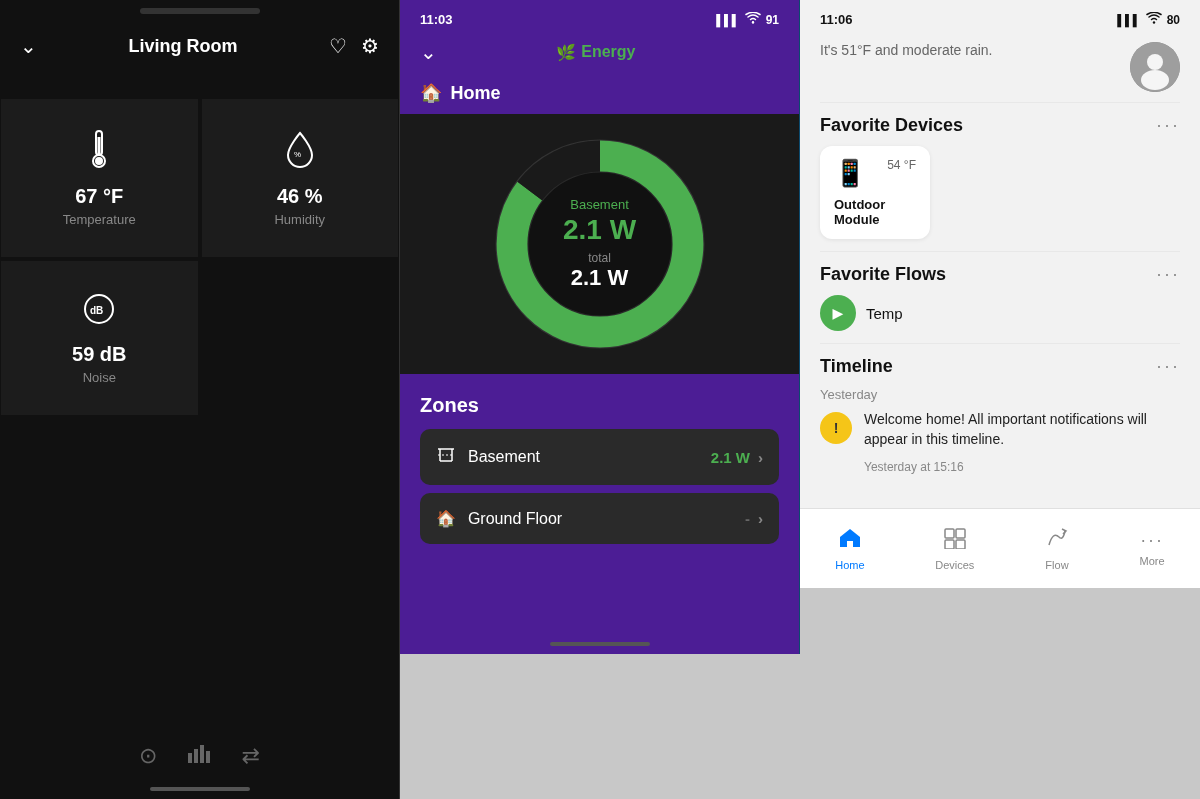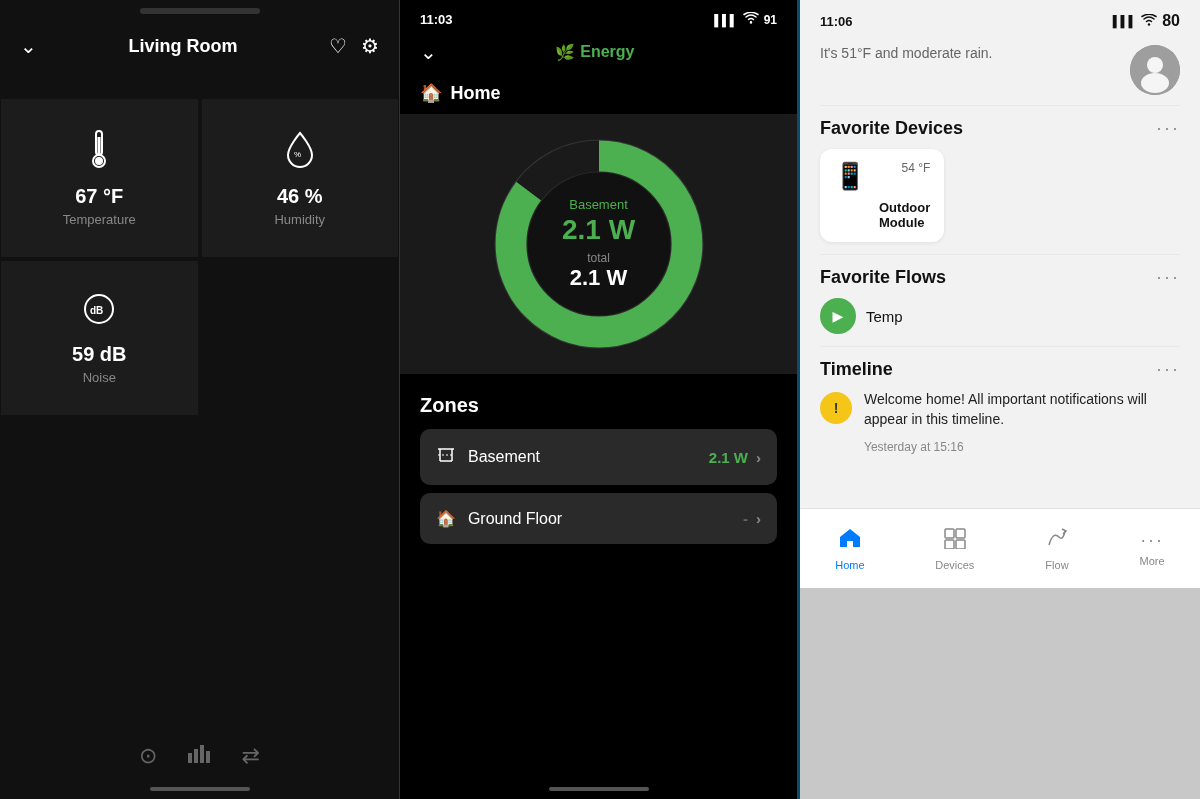--- a/index.html
+++ b/index.html
@@ -31,23 +31,23 @@
 
     .phone-1 {
       width: 400px;
       height: 799px;
       background: #111;
       border-right: 1px solid #333;
     }
 
     .phone-2 {
       width: 400px;
-      height: 799px;
-      background: #000000;
-      border-right: 3px solid #0c4a6e;
+      height: 654px;
+      background: #4c1d95;
+      border-right: 1px solid #0c4a6e;
     }
 
     .phone-3 {
       width: 400px;
       height: 588px;
       background: #f2f2f2;
     }
 
     
     .p1-notch {
@@ -387,21 +387,20 @@
 
     .p3-device-temp {
       font-size: 12px;
       color: #666;
     }
 
     .p3-device-name {
       font-size: 13px;
       font-weight: 600;
       color: #111;
-      margin-left: 45px;
     }
 
     .p3-flow-item {
       display: flex;
       align-items: center;
       gap: 10px;
     }
 
     .p3-flow-play {
       width: 36px;
@@ -672,21 +671,21 @@
       <div class="p3-status-right">
         <span style="font-size:11px;">▌▌▌</span>
         <span>
           <svg width="16" height="12" viewBox="0 0 16 12" fill="#111">
             <circle cx="8" cy="10.5" r="1.2" fill="#111"></circle>
             <path d="M5.5 7.5 Q8 5.5 10.5 7.5" stroke="#111" stroke-width="1.5" fill="none" stroke-linecap="round"></path>
             <path d="M3 5 Q8 1 13 5" stroke="#111" stroke-width="1.5" fill="none" stroke-linecap="round"></path>
             <path d="M1 2.5 Q8 -2 15 2.5" stroke="#111" stroke-width="1.5" fill="none" stroke-linecap="round"></path>
           </svg>
         </span>
-        <span style="font-size:16px;color:#111;">80</span>
+        <span style="font-size:12px;color:#111;">80</span>
       </div>
     </div>
 
     <div class="p3-header-row">
       <div class="p3-greeting" style="padding:0;">
         <div class="p3-greeting-sub">It's 51°F and moderate rain.</div>
       </div>
       <div class="p3-avatar">
         <svg width="50" height="50" viewBox="0 0 50 50">
           <circle cx="25" cy="25" r="25" fill="#9e9e9e"></circle>
@@ -725,20 +724,21 @@
       </div>
     </div>
 
     <div class="divider"></div>
 
     <div class="p3-section">
       <div class="p3-section-header">
         <span class="p3-section-title">Timeline</span>
         <span class="p3-more-btn">···</span>
       </div>
+      <div class="p3-timeline-date">Yesterday</div>
       <div class="p3-timeline-item">
         <div class="p3-timeline-icon">
           <span style="color:#333;font-weight:bold;font-size:14px;">!</span>
         </div>
         <div>
           <div class="p3-timeline-text">Welcome home! All important notifications will appear in this timeline.</div>
           <div class="p3-timeline-time">Yesterday at 15:16</div>
         </div>
       </div>
     </div>

